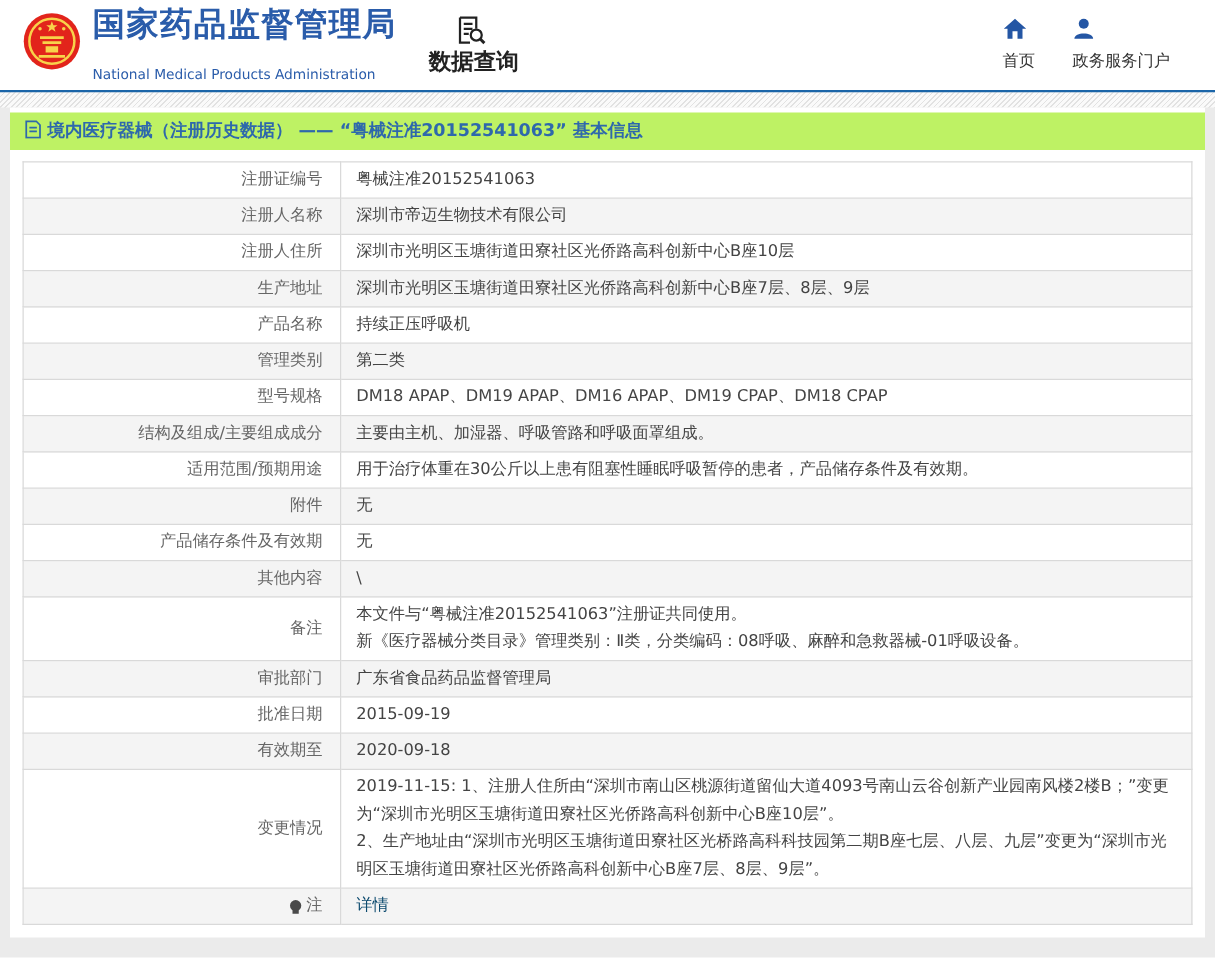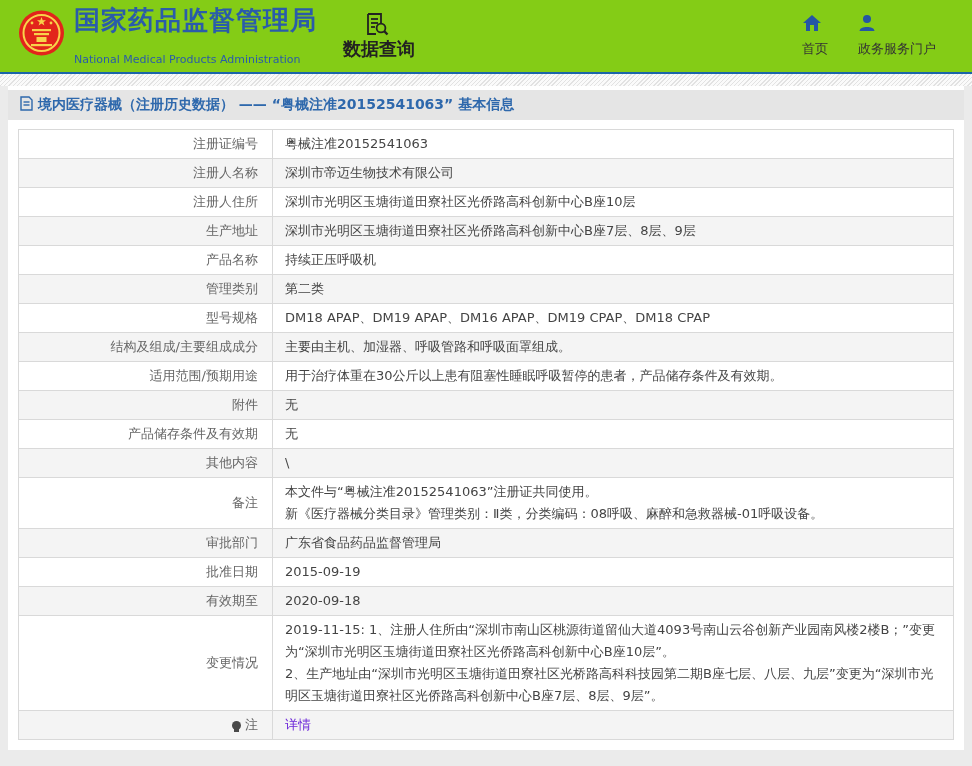--- a/index.html
+++ b/index.html
@@ -5,21 +5,21 @@
   * { box-sizing: border-box; margin: 0; padding: 0; }
   html,body { width: 972px; height: 766px; overflow: hidden; }
   body {
     background: #ebebeb;
     font-family: "DejaVu Sans", "Liberation Sans", sans-serif;
   }
 
   
   .header {
     height: 72px;
-    background: #84cc16;
+    background: #ffffff;
     display: flex;
     align-items: center;
     padding: 0 36px 0 18px;
   }
   .brand { display: flex; align-items: center; }
   .brand-text { margin-left: 9px; }
   .brand-cn {
     font-size: 26px;
     font-weight: bold;
     color: #2a5caa;
@@ -71,21 +71,21 @@
   }
 
   
   .panel {
     margin: 0 8px;
     background: #ffffff;
     padding: 4px 0 10px 0;
   }
   .panel-title-bar {
     height: 30px;
-    background: #e5e5e5;
+    background: #bef264;
     display: flex;
     align-items: center;
     padding-left: 12px;
   }
   .panel-title-text {
     font-size: 14px;
     font-weight: bold;
     color: #2e68ac;
     margin-left: 5px;
   }
@@ -110,21 +110,21 @@
     text-align: right;
     color: #666666;
     padding-right: 14px !important;
   }
   .value-cell {
     color: #444444;
     white-space: pre-line;
     word-break: break-all;
   }
   .detail-link {
-    color: #6d28d9;
+    color: #0c4a6e;
     text-decoration: none;
     cursor: pointer;
   }
   .bulb-icon {
     display: inline-block;
     width: 9px;
     height: 9px;
     background: #4a4a4a;
     border-radius: 50%;
     position: relative;

